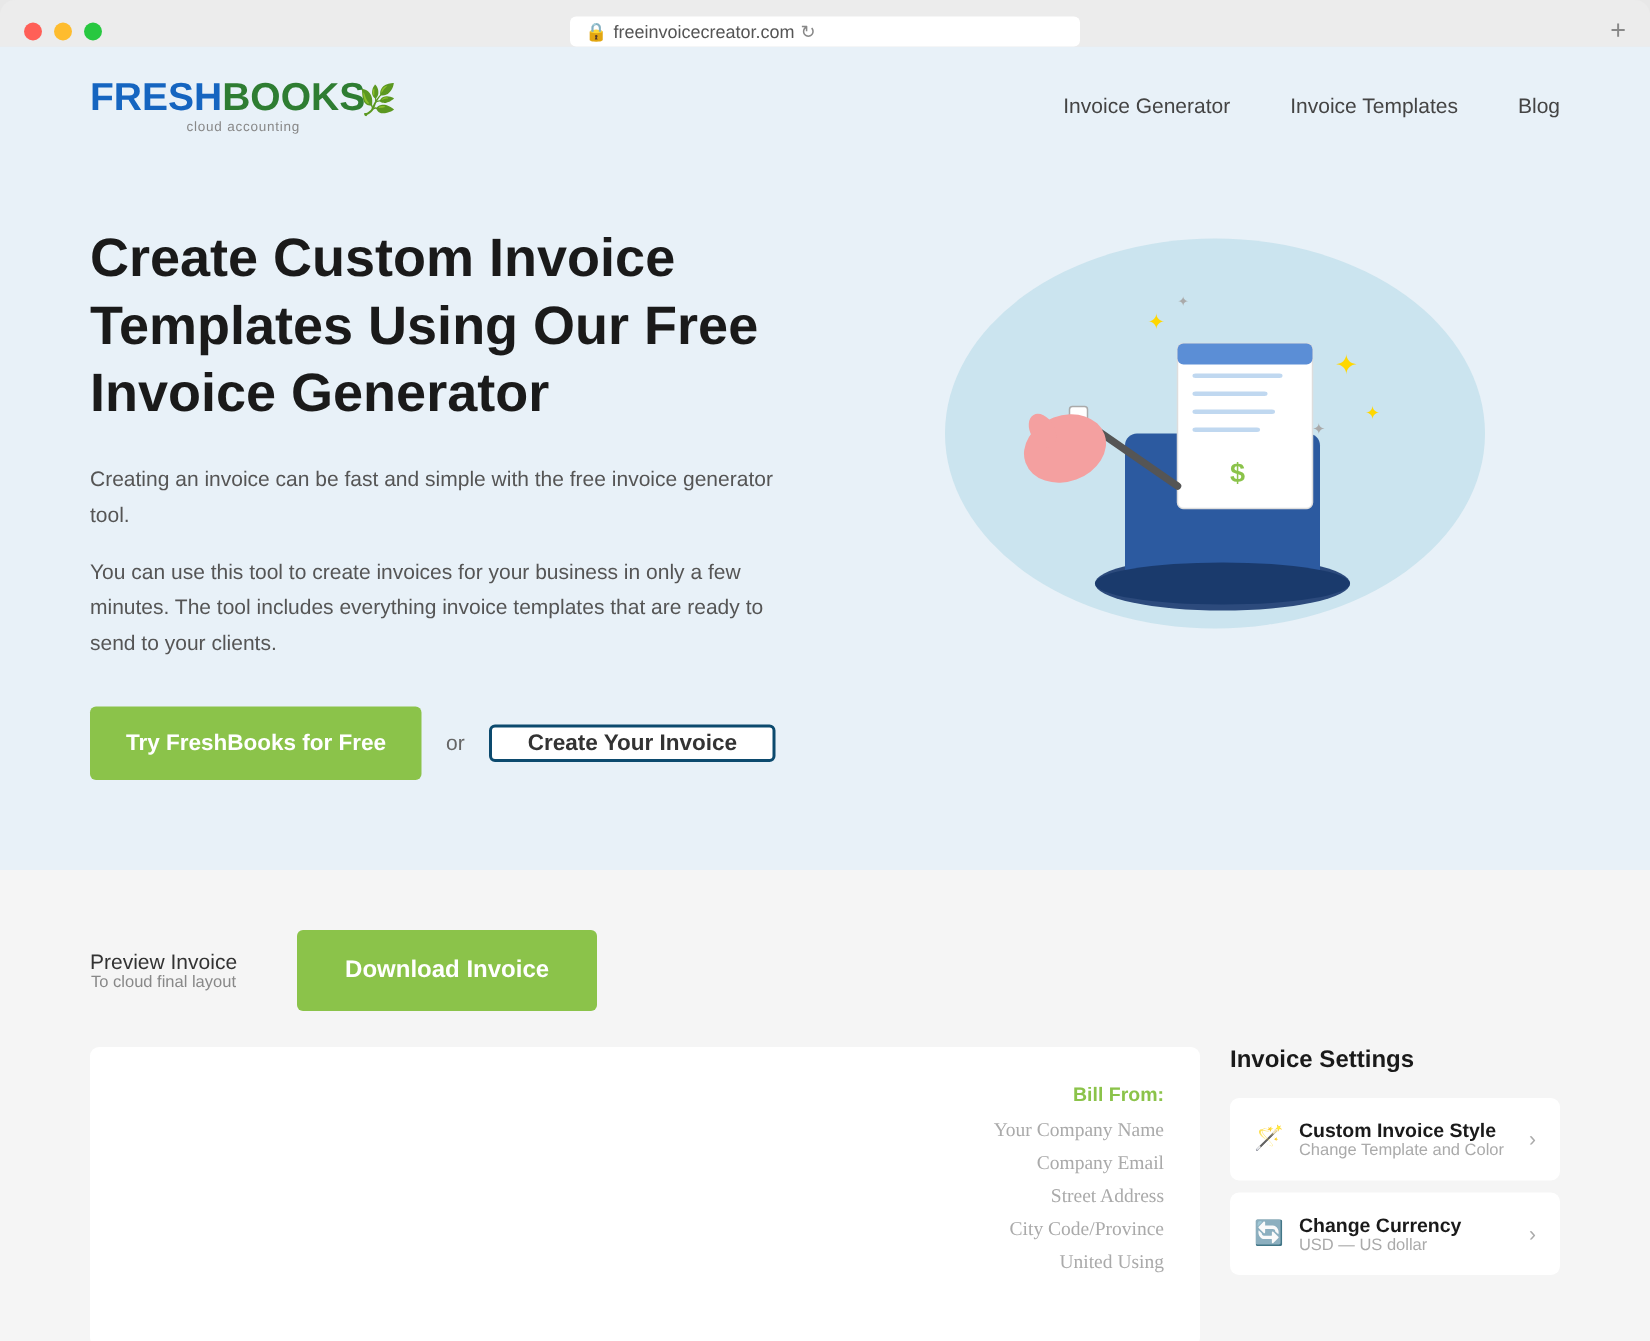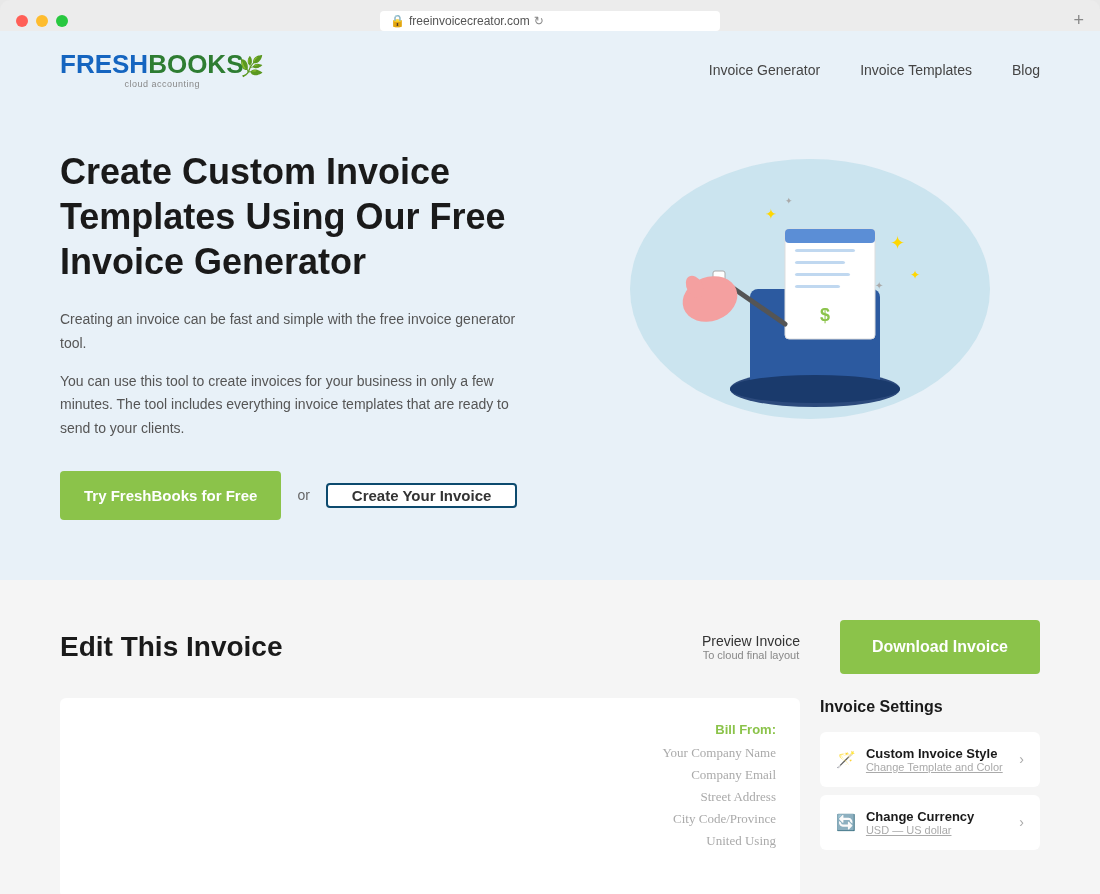--- a/index.html
+++ b/index.html
@@ -246,21 +246,20 @@
     .settings-icon { font-size: 16px; color: #888; }
     .settings-item-text {}
     .settings-item-name {
       font-size: 13px;
       font-weight: 600;
       color: #1a1a1a;
     }
     .settings-item-sub {
       font-size: 11px;
       color: #aaa;
-      text-decoration: underline;
     }
     .chevron { font-size: 14px; color: #aaa; }
 
     
     .refresh-icon { color: #888; font-size: 12px; }
   </style>
 </head>
 <body>
 
 <div class="browser-chrome">
@@ -335,21 +334,20 @@
         <text x="290" y="130" font-size="12" fill="#ffd700">✦</text>
         <text x="255" y="140" font-size="10" fill="#aaa">✦</text>
         <text x="145" y="70" font-size="14" fill="#ffd700">✦</text>
         <text x="165" y="55" font-size="9" fill="#aaa">✦</text>
       </svg>
     </div>
   </div>
 
   <div class="section-edit">
     <div class="section-header">
-      <h2 class="section-title">Edit This Invoice</h2>
       <div style="display:flex;align-items:center;gap:20px;">
         <div class="preview-area">
           <div class="preview-label">Preview Invoice</div>
           <div class="preview-sub">To cloud final layout</div>
         </div>
         <button class="btn-download">Download Invoice</button>
       </div>
     </div>
 
     <div class="invoice-area">

